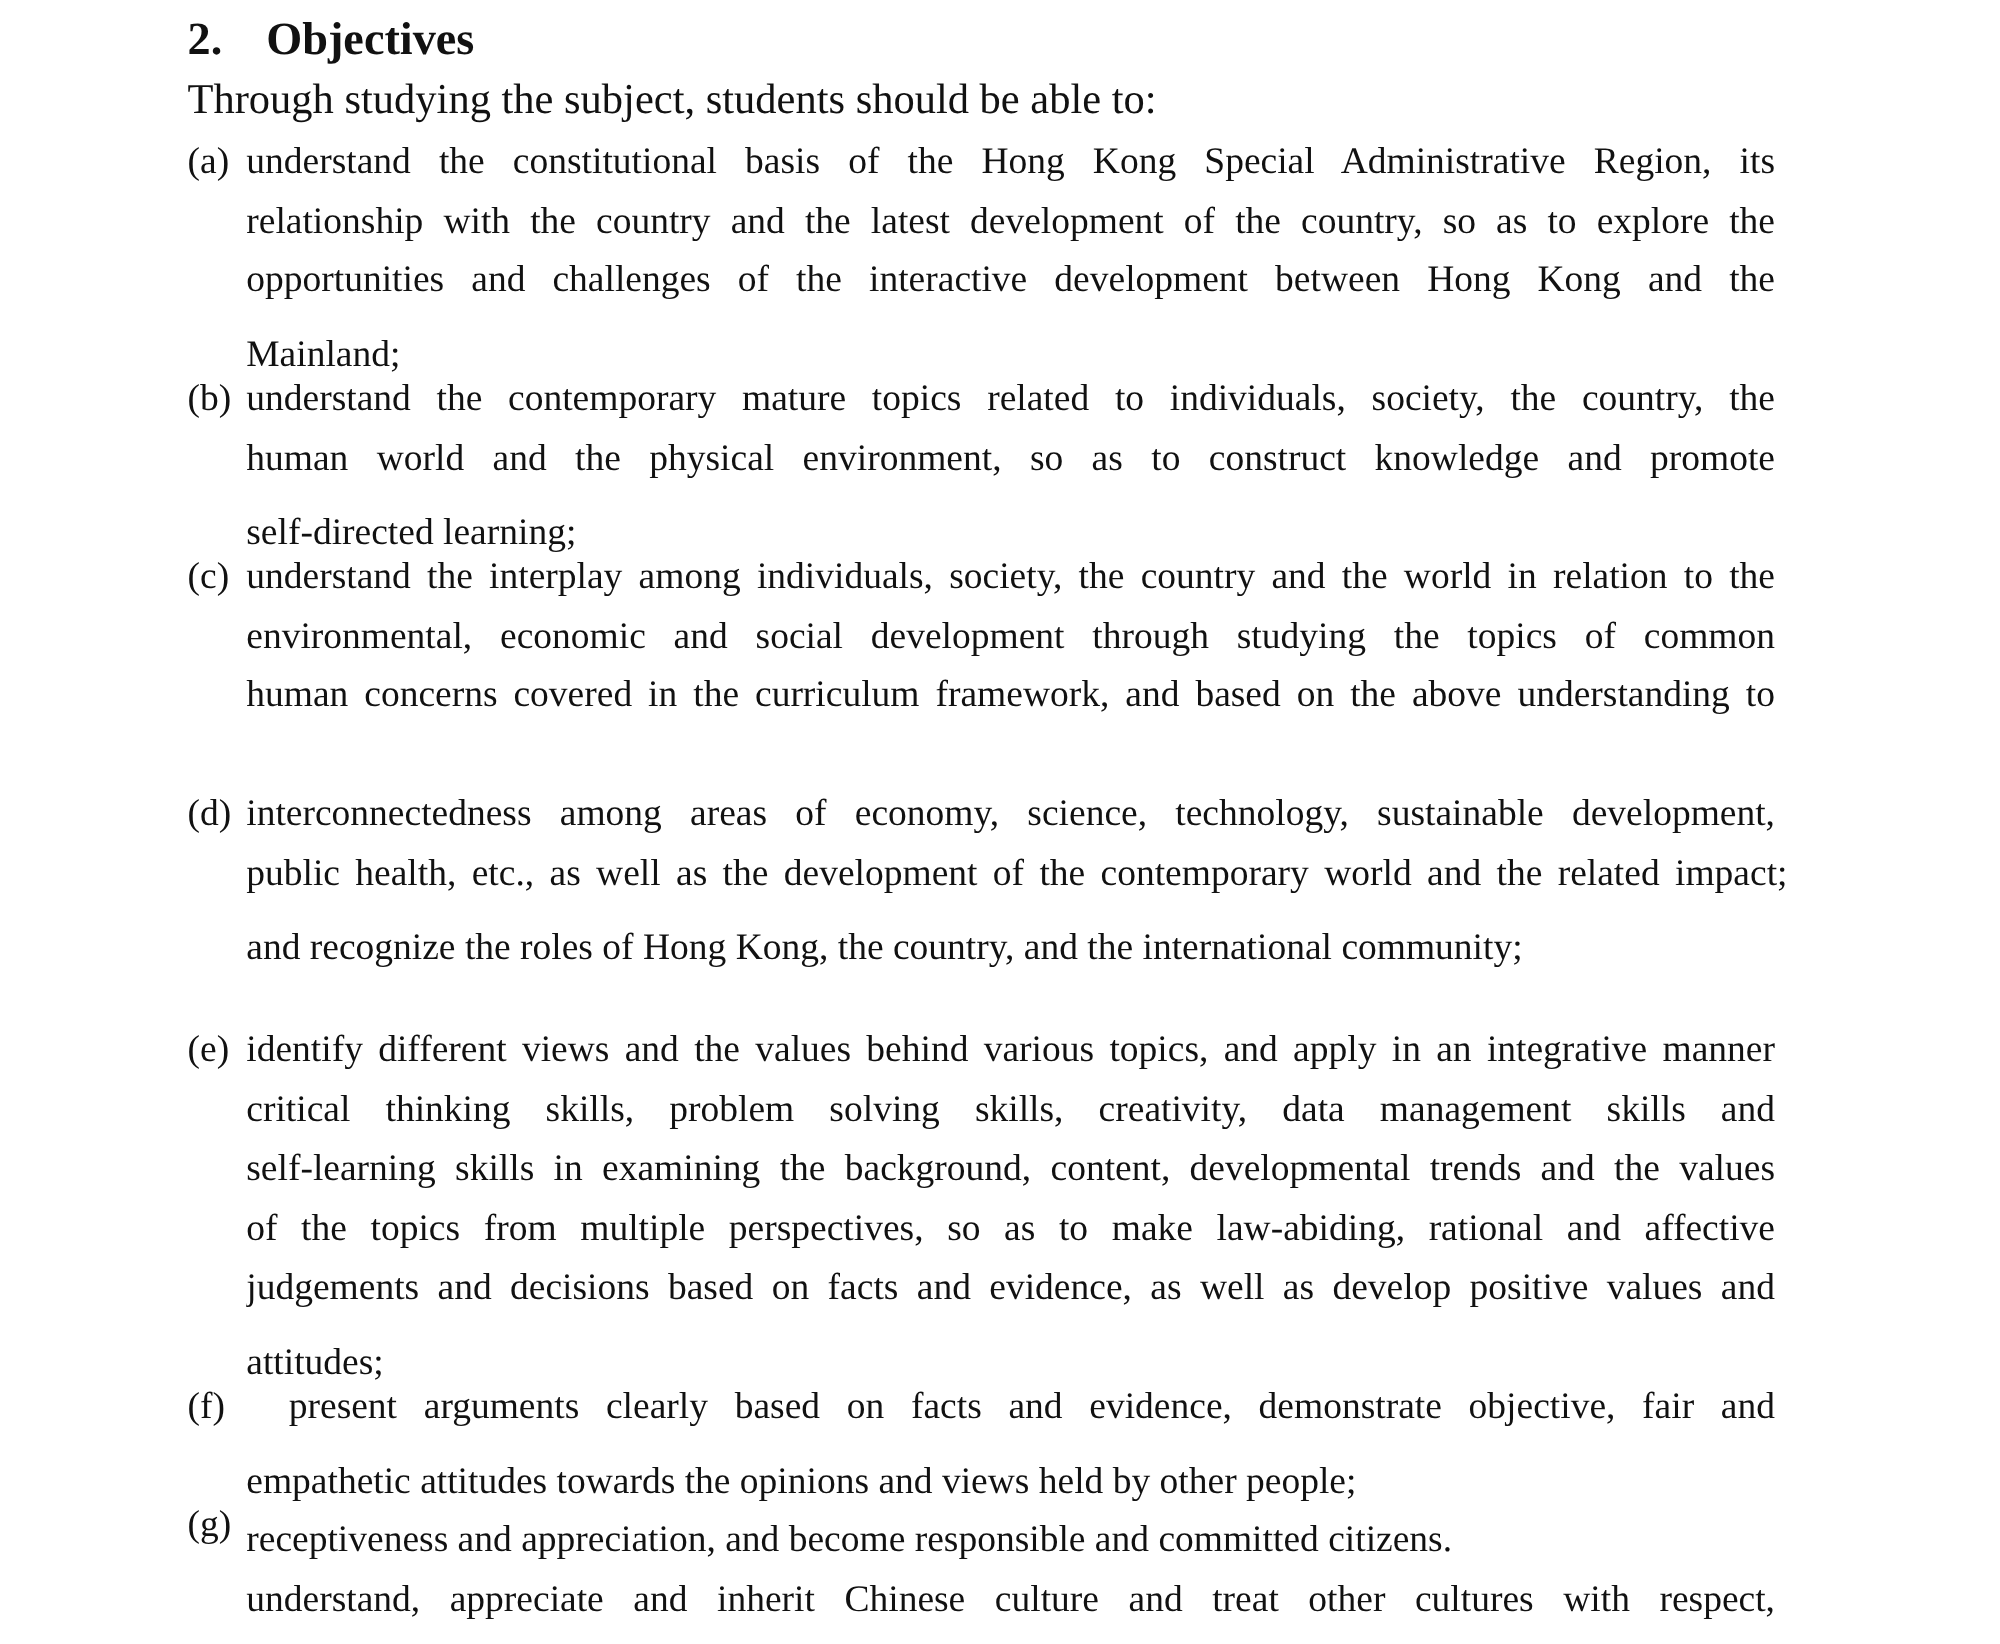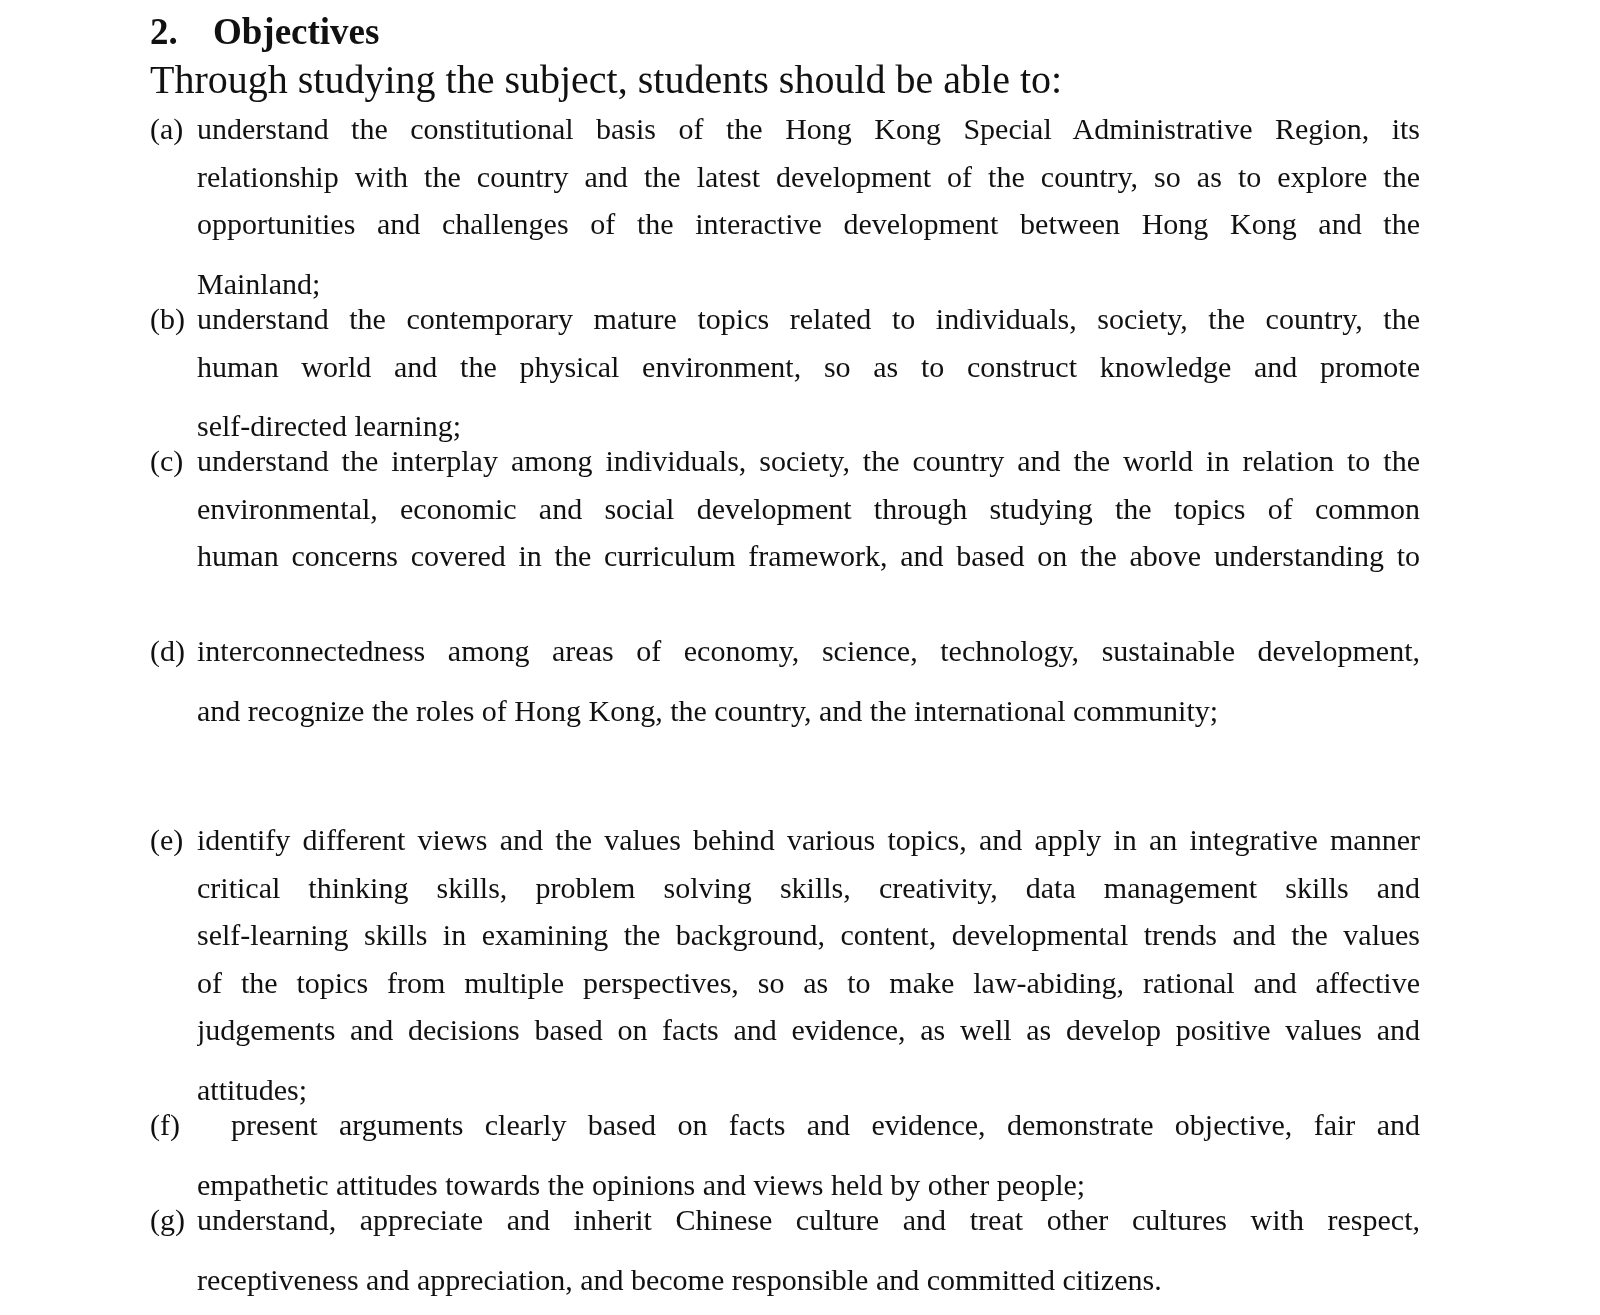--- a/index.html
+++ b/index.html
@@ -1,21 +1,21 @@
 <!DOCTYPE html>
 <html><head>
 <meta charset="utf-8">
 <style>
   html, body { margin: 0; padding: 0; background: #ffffff; }
   body { width: 1600px; height: 1315px; position: relative; overflow: hidden;
          font-family: "Liberation Serif", "DejaVu Serif", serif; color: #111; }
   .page { position: absolute; left: 150px; top: 0; width: 1300px; }
   .heading { position: absolute; top: 10px; left: 0; font-size: 37px; font-weight: bold; white-space: nowrap; }
   .heading .num { display: inline-block; width: 63px; }
-  .intro { position: absolute; top: 60px; left: 0; font-size: 40px; white-space: nowrap; line-height: 40px; }
+  .intro { position: absolute; top: 60px; left: 0; font-size: 34px; white-space: nowrap; line-height: 40px; }
   .item { position: absolute; left: 0; width: 1270px; }
   .item .label { position: absolute; left: 0; top: 0; font-size: 30px; line-height: 47.5px; width: 47px; }
   .item .lines { position: absolute; left: 47px; width: 1223px; }
   .line { font-size: 30px; line-height: 47.5px; height: 47.5px; text-align: justify; text-align-last: justify; white-space: nowrap; overflow: visible; }
   .line.last { text-align: left; text-align-last: left; margin-top: 12px; }
   .line.wide { width: 1233px; }
 </style>
 </head>
 <body>
 
@@ -48,20 +48,21 @@
         <div class="lines">
           <div class="line" style="white-space: normal; overflow: hidden;">understand the interplay among individuals, society, the country and the world in relation to the</div>
           <div class="line" style="white-space: normal; overflow: hidden;">environmental, economic and social development through studying the topics of common</div>
           <div class="line" style="white-space: normal; overflow: hidden;">human concerns covered in the curriculum framework, and based on the above understanding to</div>
         </div>
       </div>
       <div class="item" style="top: 627px;">
         <div class="label">(d)</div>
         <div class="lines">
           <div class="line" style="white-space: normal; overflow: hidden;">interconnectedness among areas of economy, science, technology, sustainable development,</div>
+          <div class="line wide" style="white-space: normal; overflow: hidden;">public health, etc., as well as the development of the contemporary world and the related impact;</div>
           <div class="line last">and recognize the roles of Hong Kong, the country, and the international community;</div>
         </div>
       </div>
       <div class="item" style="top: 816px;">
         <div class="label">(e)</div>
         <div class="lines">
           <div class="line" style="white-space: normal; overflow: hidden;">identify different views and the values behind various topics, and apply in an integrative manner</div>
           <div class="line" style="white-space: normal; overflow: hidden;">critical thinking skills, problem solving skills, creativity, data management skills and</div>
           <div class="line" style="white-space: normal; overflow: hidden;">self-learning skills in examining the background, content, developmental trends and the values</div>
           <div class="line" style="white-space: normal; overflow: hidden;">of the topics from multiple perspectives, so as to make law-abiding, rational and affective</div>
@@ -72,18 +73,18 @@
       <div class="item" style="top: 1101px;">
         <div class="label">(f)</div>
         <div class="lines">
           <div class="line" style="white-space: normal; overflow: hidden; margin-left: 34px;">present arguments clearly based on facts and evidence, demonstrate objective, fair and</div>
           <div class="line last">empathetic attitudes towards the opinions and views held by other people;</div>
         </div>
       </div>
       <div class="item" style="top: 1196px;">
         <div class="label">(g)</div>
         <div class="lines">
+          <div class="line last">receptiveness and appreciation, and become responsible and committed citizens.</div>
           <div class="line" style="white-space: normal; overflow: hidden;">understand, appreciate and inherit Chinese culture and treat other cultures with respect,</div>
-          <div class="line last">receptiveness and appreciation, and become responsible and committed citizens.</div>
         </div>
       </div>
     </div>
 </div>
 
 </body></html>

